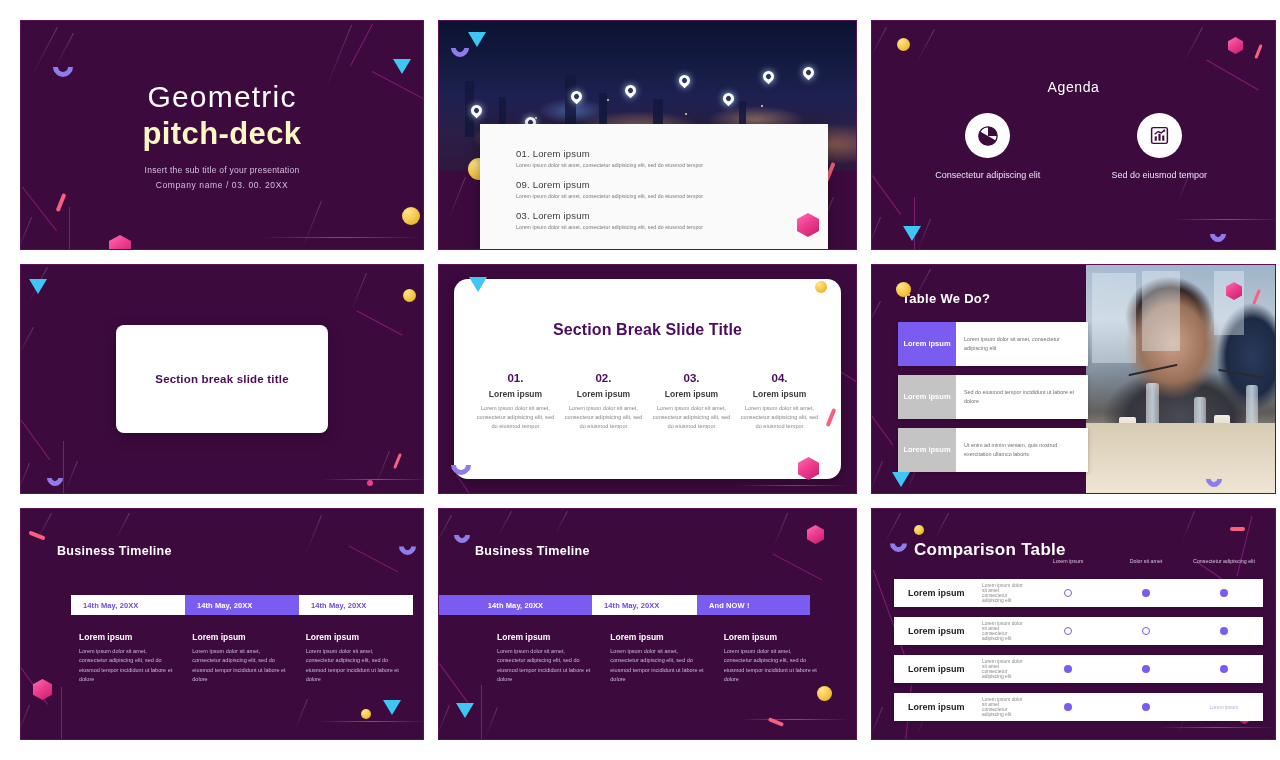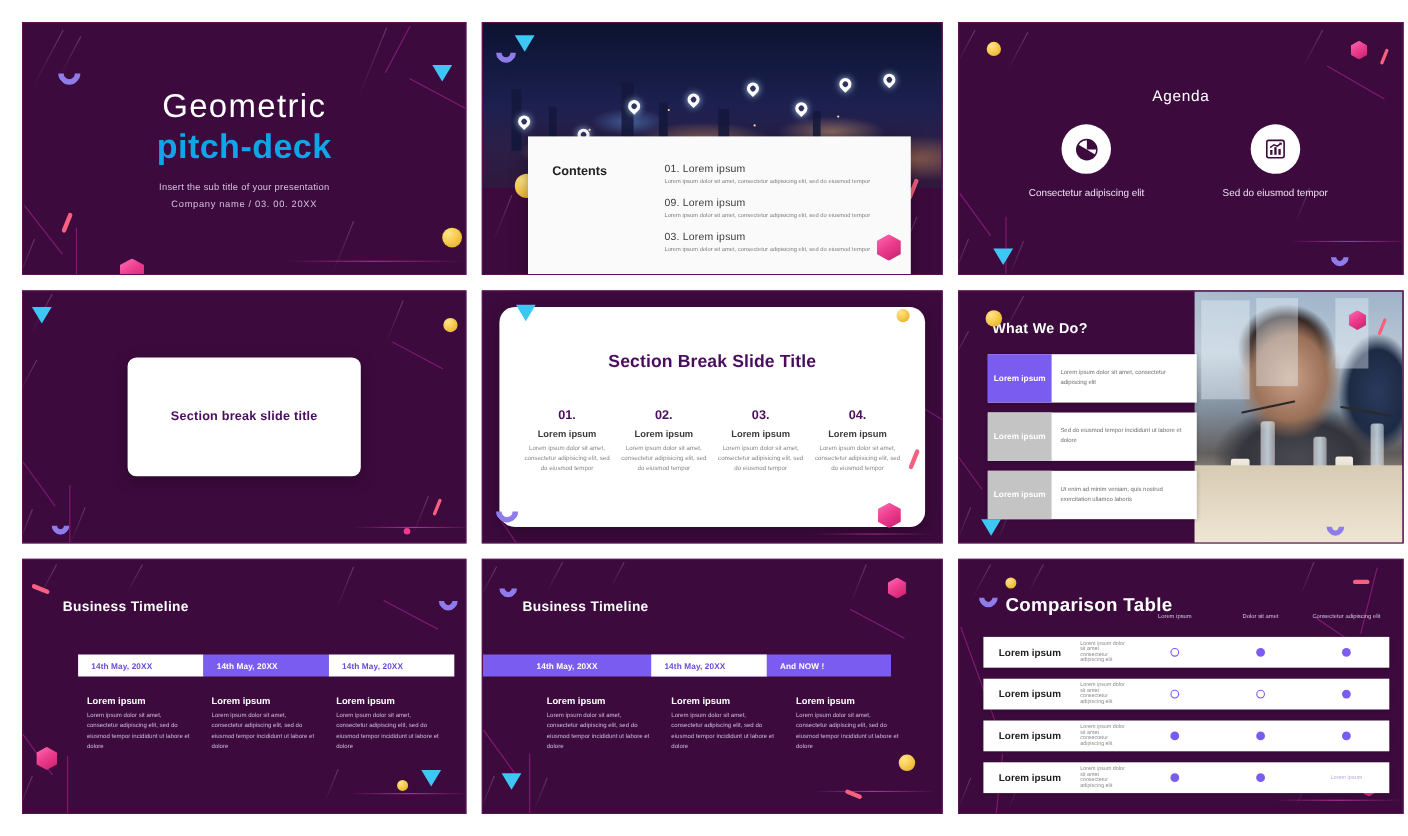--- a/index.html
+++ b/index.html
@@ -73,21 +73,21 @@
   .dot-pink { border-radius: 50%; background: #ee3d8f; }
 
   
   .s1-wrap {
     position: absolute; inset: 0;
     display: flex; flex-direction: column;
     align-items: center; justify-content: center;
     text-align: center;
   }
   .s1-t1 { font-size: 30px; font-weight: 300; color: #fff; letter-spacing: 1.2px; line-height: 1.15; }
-  .s1-t2 { font-size: 31px; font-weight: 700; color: #0ea5e9; letter-spacing: .4px; line-height: 1.2; }
+  .s1-t2 { font-size: 31px; font-weight: 700; color: #fef9c3; letter-spacing: .4px; line-height: 1.2; }
   .s1-sub { margin-top: 13px; font-size: 8.5px; color: #d3c1dd; letter-spacing: .25px; }
   .s1-sub2 { margin-top: 5px; font-size: 8.5px; color: #d3c1dd; letter-spacing: .6px; }
 
   
   .city {
     position: absolute; left: 0; top: 0; right: 0; height: 150px;
     background:
       radial-gradient(ellipse 60px 22px at 18% 78%, rgba(255,200,120,.55), transparent 70%),
       radial-gradient(ellipse 90px 26px at 48% 72%, rgba(255,180,110,.50), transparent 70%),
       radial-gradient(ellipse 70px 20px at 76% 66%, rgba(255,190,120,.45), transparent 70%),
@@ -266,21 +266,20 @@
 
     <div class="shape crescent" style="left:12px;top:18px;width:18px;height:18px;"></div>
     <div class="shape tri-down" style="left:29px;top:11px;"></div>
     <div class="shape sphere" style="left:29px;top:137px;width:22px;height:22px;"></div>
     <div class="shape bar-pink" style="left:389px;top:141px;width:4px;height:20px;transform:rotate(22deg);"></div>
     <div class="shape hex" style="left:358px;top:192px;width:22px;height:24px;z-index:4;"></div>
     <div class="bgline" style="left:26px;top:156px;height:48px;transform:rotate(22deg);"></div>
     <div class="bgline" style="left:394px;top:176px;height:46px;transform:rotate(22deg);"></div>
 
     <div class="s2-card">
-      <div class="s2-heading">Contents</div>
       <div class="s2-list">
         <div class="s2-item">
           <div class="s2-item-t">01. Lorem ipsum</div>
           <div class="s2-item-d">Lorem ipsum dolor sit amet, consectetur adipisicing elit, sed do eiusmod tempor</div>
         </div>
         <div class="s2-item">
           <div class="s2-item-t">09. Lorem ipsum</div>
           <div class="s2-item-d">Lorem ipsum dolor sit amet, consectetur adipisicing elit, sed do eiusmod tempor</div>
         </div>
         <div class="s2-item">
@@ -420,21 +419,21 @@
       <div class="ph-cup" style="left:92px;top:176px;width:19px;height:22px;"></div>
       <div class="ph-table"></div>
     </div>
 
     <div class="shape sphere" style="left:24px;top:17px;width:15px;height:15px;z-index:5;"></div>
     <div class="shape hex" style="left:354px;top:17px;width:16px;height:18px;z-index:5;"></div>
     <div class="shape bar-pink" style="left:383px;top:24px;width:3px;height:16px;transform:rotate(22deg);z-index:5;"></div>
     <div class="shape crescent" style="left:334px;top:206px;width:16px;height:16px;z-index:5;"></div>
     <div class="shape tri-down" style="left:20px;top:207px;z-index:5;"></div>
 
-    <div class="s6-title">What We Do?</div>
+    <div class="s6-title">Table We Do?</div>
     <div class="s6-rows">
       <div class="s6-row">
         <div class="s6-key" style="background:#7b5cf0;">Lorem ipsum</div>
         <div class="s6-val">Lorem ipsum dolor sit amet, consectetur adipiscing elit</div>
       </div>
       <div class="s6-row">
         <div class="s6-key" style="background:#c4c4c4;">Lorem ipsum</div>
         <div class="s6-val">Sed do eiusmod tempor incididunt ut labore et dolore</div>
       </div>
       <div class="s6-row">

